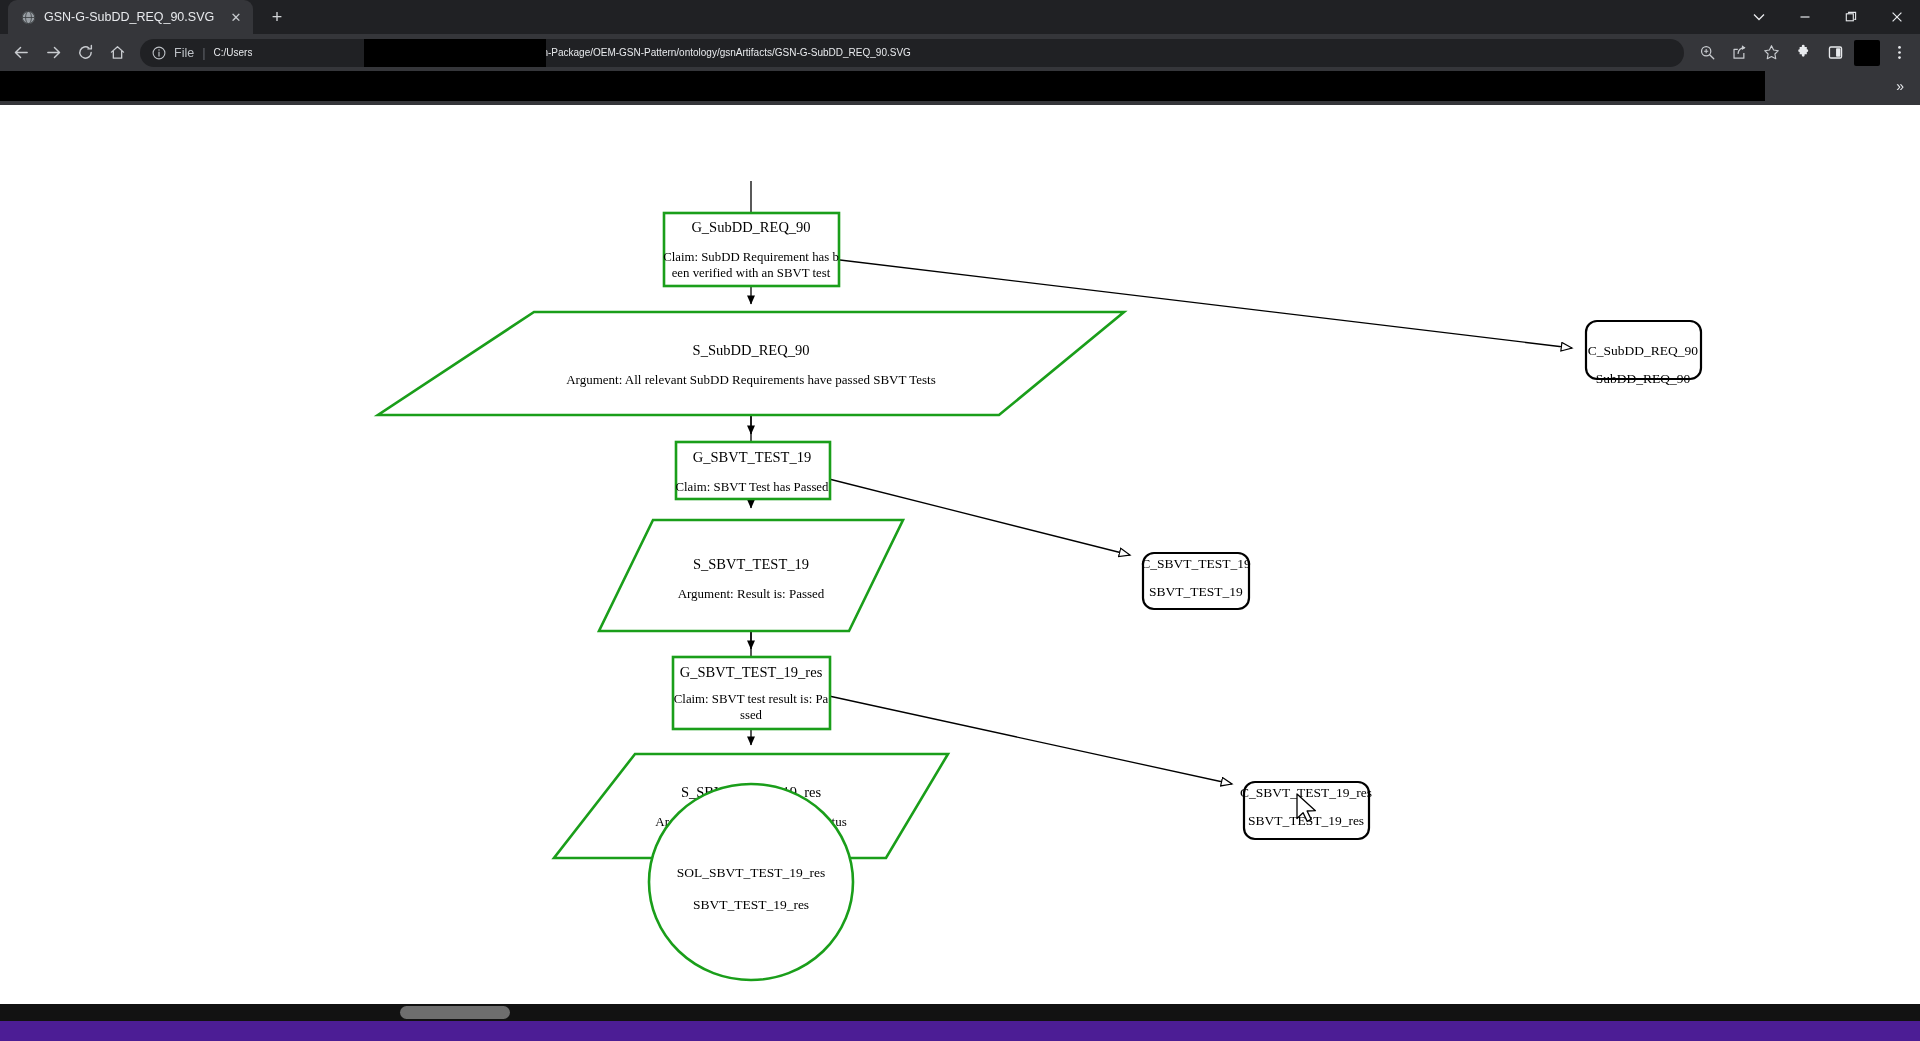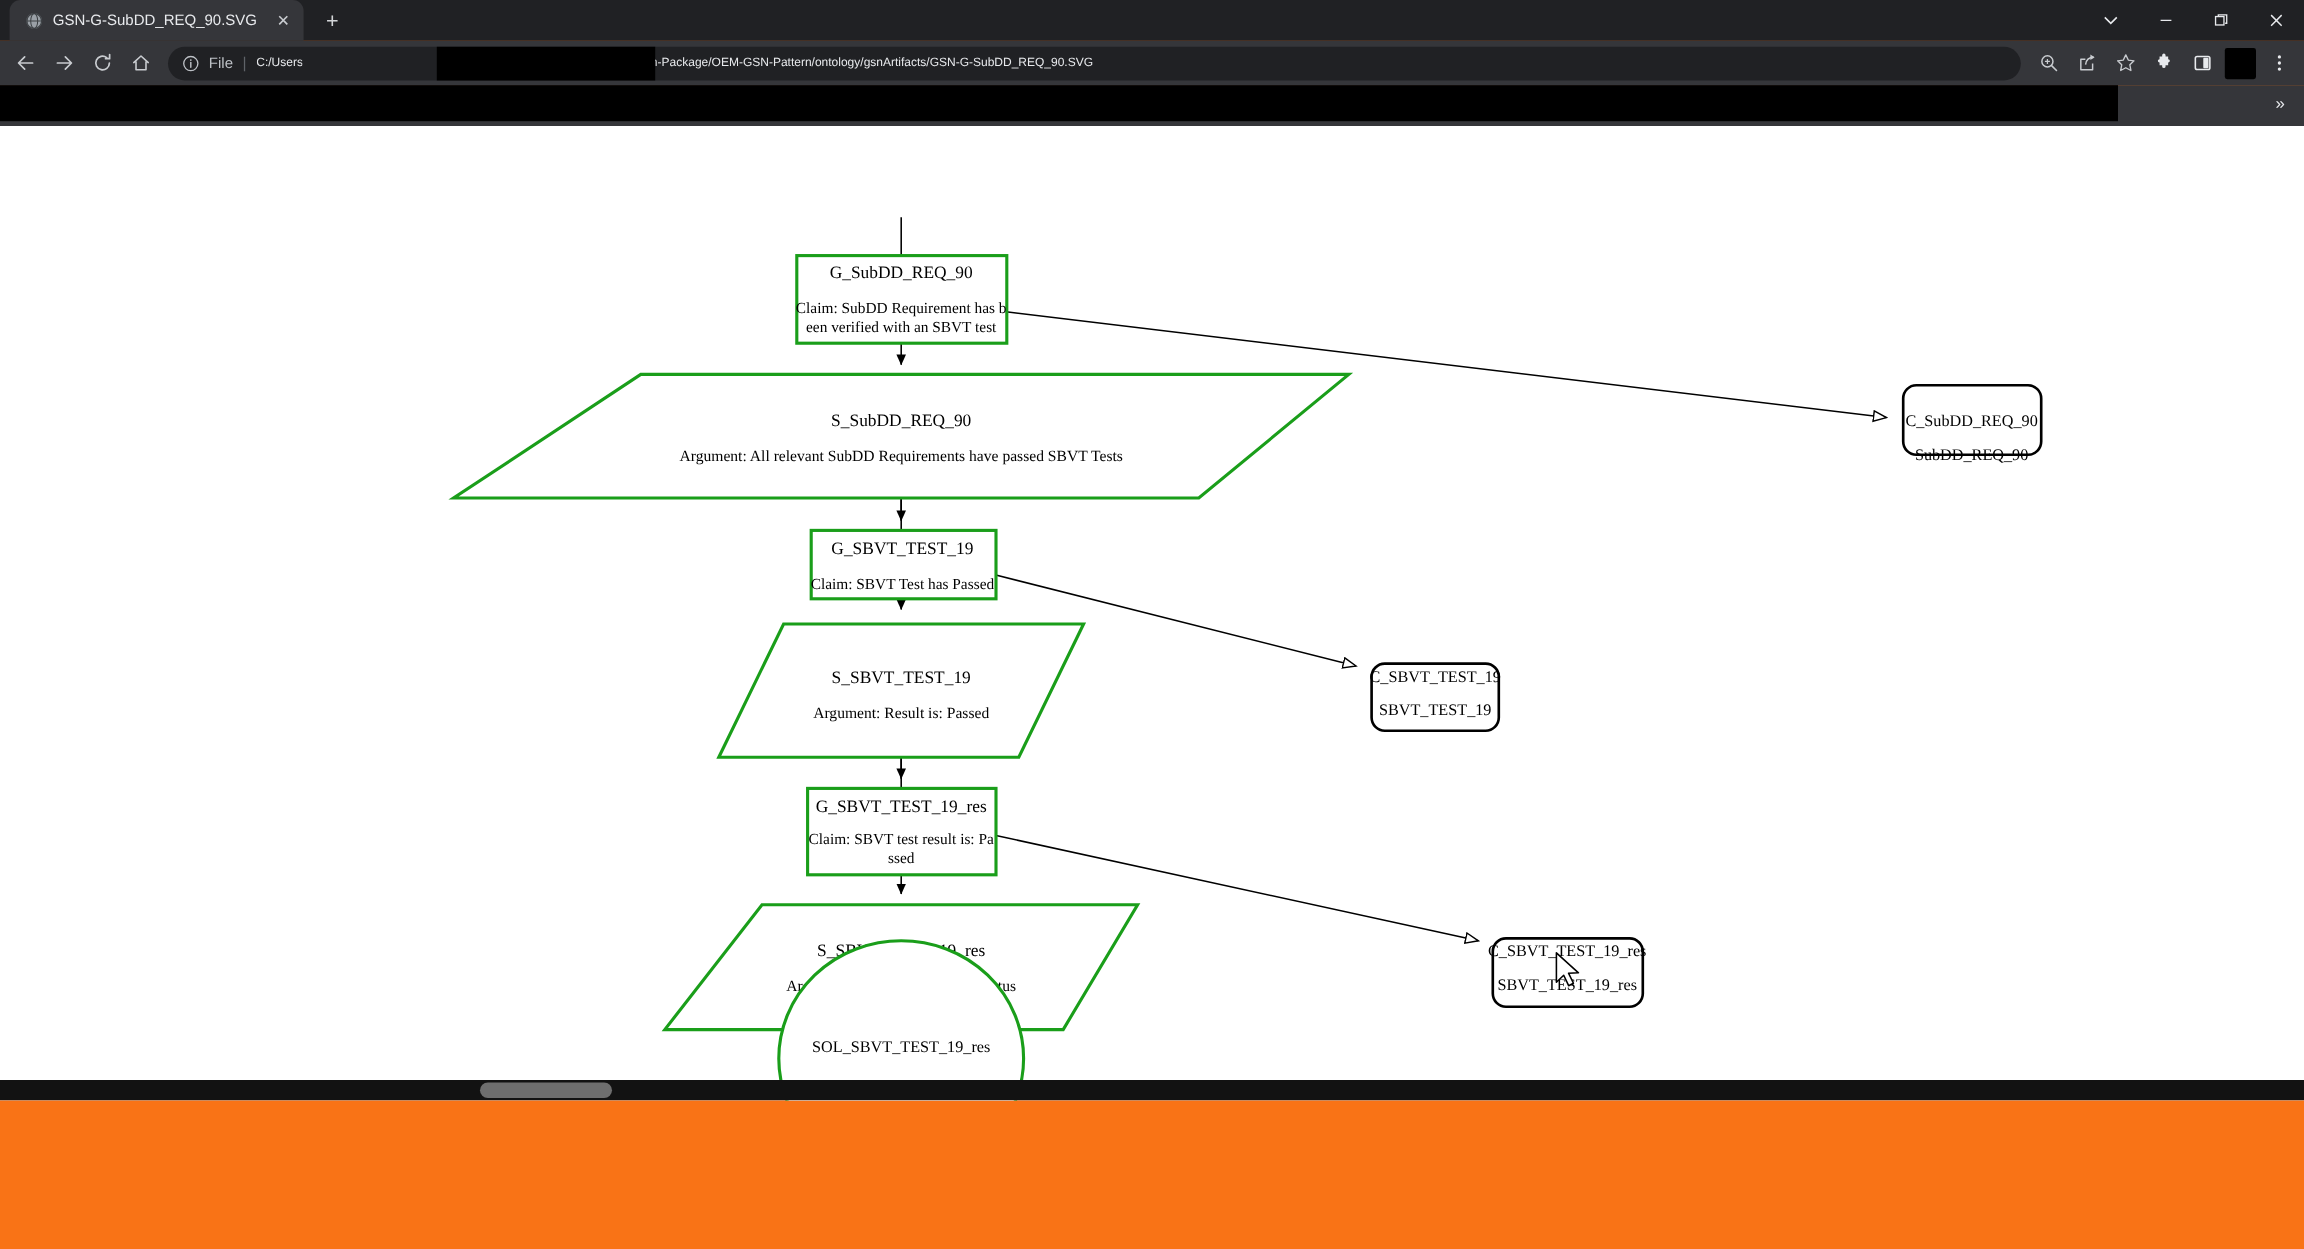--- a/index.html
+++ b/index.html
@@ -1,20 +1,20 @@
 <!DOCTYPE html>
 <html><head>
 <meta charset="utf-8">
 <style>
   html,body{margin:0;padding:0;}
   body{width:1920px;height:1041px;overflow:hidden;background:#ffffff;
        font-family:"Liberation Sans",sans-serif;}
 
   
-  .browser{width:1920px;height:1041px;position:relative;background:#f97316;}
+  .browser{width:1920px;height:1041px;position:relative;background:#4c1d95;}
 
   .tabstrip{height:34px;background:#202124;display:flex;align-items:flex-end;
             position:relative;padding-left:8px;}
   .tab{height:34px;min-width:245px;max-width:245px;background:#35363a;
        border-radius:9px 9px 0 0;display:flex;align-items:center;
        padding:0 8px 0 12px;box-sizing:border-box;gap:8px;}
   .tab-favicon{width:16px;height:16px;flex:0 0 16px;display:flex;align-items:center;justify-content:center;}
   .tab-title{flex:1 1 auto;color:#e8eaed;font-size:12.5px;white-space:nowrap;
              overflow:hidden;text-overflow:ellipsis;}
   .tab-close{width:18px;height:18px;flex:0 0 18px;border-radius:50%;
@@ -40,21 +40,21 @@
   .omni-redact{position:absolute;left:224px;top:-9px;width:182px;height:46px;background:#000;}
   .tb-right{display:flex;align-items:center;gap:2px;flex:0 0 auto;}
 
   .bookmarkbar{height:34px;background:#35363a;position:relative;display:flex;
                align-items:center;box-sizing:border-box;}
   .bm-redact{position:absolute;left:0;top:0;width:1765px;height:30px;background:#000;}
   .bm-overflow{position:absolute;right:16px;top:0;height:30px;display:flex;
                align-items:center;color:#e8eaed;font-size:14px;}
 
   
-  .viewport{position:absolute;left:0;top:105px;width:1920px;height:812px;
+  .viewport{position:absolute;left:0;top:105px;width:1920px;height:916px;
             background:#ffffff;overflow:hidden;}
   .svgwrap{position:absolute;left:0;top:0;}
   .gsn-text{font-family:"Liberation Serif",serif;}
 
   .hscroll{position:absolute;left:0;bottom:0;width:1920px;height:17px;background:#121212;}
   .hscroll-thumb{position:absolute;left:400px;top:2px;width:110px;height:13px;
                  background:#6e6e6e;border-radius:7px;}
 
   .cursor{position:absolute;pointer-events:none;}
 </style>

